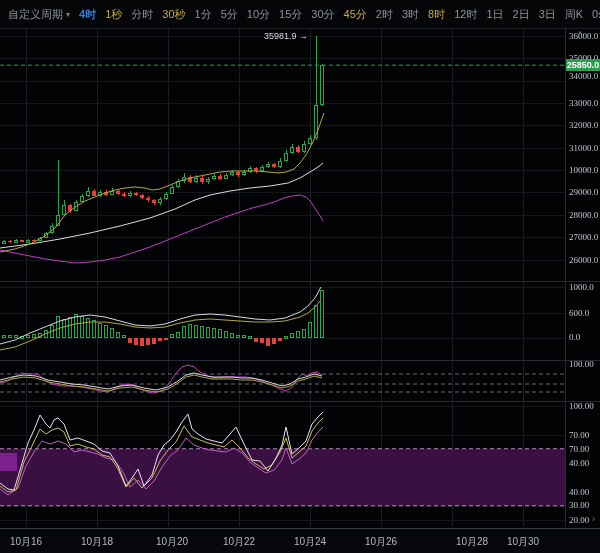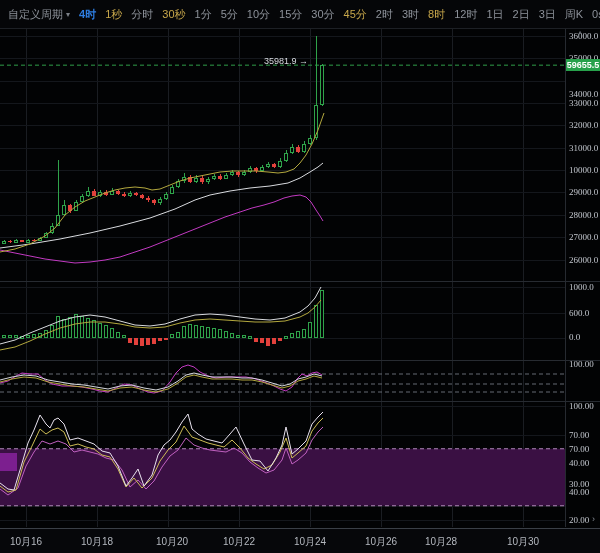--- a/index.html
+++ b/index.html
@@ -23,21 +23,21 @@
   .sep{position:absolute;left:0;width:600px;height:1px;background:#272b31;z-index:12;}
   .candle-wick,.candle-body,.vol-bar{position:absolute;}
   .axis-border{position:absolute;left:565px;top:28px;width:1px;height:499px;background:#262a30;z-index:13;}
   .axis-label{position:absolute;left:569px;font-size:9px;color:#c3c7ce;z-index:14;}
   .date-axis{position:absolute;left:0;top:528px;width:600px;height:25px;background:#06070a;
              border-top:1px solid #3a3f46;z-index:15;}
   .date-label{position:absolute;top:6px;transform:translateX(-50%);font-size:10px;color:#b4b8bf;}
   .price-badge{position:absolute;left:566px;width:34px;height:12px;background:#27a14b;color:#fff;
                font-size:9px;font-weight:bold;display:flex;align-items:center;justify-content:center;
                z-index:20;}
-  .annotation{position:absolute;font-size:9px;color:#d9dce1;z-index:21;text-align:right;margin-top:25px;}
+  .annotation{position:absolute;font-size:9px;color:#d9dce1;z-index:21;text-align:right;}
   .chev{position:absolute;color:#8a9099;font-size:9px;z-index:21;cursor:pointer;}
   #svgo{position:absolute;left:0;top:0;z-index:10;pointer-events:none;}
   #bars-layer,#grid-layer,#label-layer{position:absolute;inset:0;font-family:Liberation Serif, serif;}
   #bars-layer{z-index:5;}
   #grid-layer{z-index:1;}
   #label-layer{z-index:14;}
 </style>
 </head>
 <body>
 
@@ -287,59 +287,59 @@
         <polyline points="0,383 8,381 16,376 22,373 30,374 38,374 45,380 52,384 62,386 72,386 82,387 92,389 100,391 108,392 116,388 124,384 132,385 140,389 148,392 154,393 162,391 170,382 176,373 182,367 188,365 194,367 200,372 208,376 216,378 226,377 236,377 246,377 256,379 264,382 272,385 280,389 286,391 292,387 297,379 302,374 307,376 312,373 317,372 322,375" fill="none" stroke="#c23ac2" stroke-width="1"></polyline>
         <polyline points="0,382 12,379 24,377 36,378 48,382 60,384 72,386 84,387 96,389 108,391 120,388 132,387 144,390 156,392 168,389 178,383 186,377 194,375 202,377 212,379 222,379 232,379 242,380 252,380 262,382 272,385 282,388 290,386 298,381 306,379 314,376 322,378" fill="none" stroke="#b3a83e" stroke-width="1"></polyline>
         <polyline points="0,380 12,377 24,375 36,376 48,380 60,382 72,384 84,385 96,387 108,389 120,386 132,385 144,388 156,390 168,387 178,381 186,375 194,373 202,375 212,377 222,377 232,377 242,378 252,378 262,380 272,383 282,386 290,384 298,379 306,377 314,374 322,376" fill="none" stroke="#d8dade" stroke-width="1"></polyline>
         <polyline points="0,489 8,495 18,488 26,466 34,452 42,441 50,444 58,441 66,444 74,452 82,450 90,452 98,454 106,458 114,460 122,470 130,487 138,480 146,489 154,481 162,467 170,456 178,450 186,438 194,445 202,448 210,450 218,451 226,452 234,448 242,453 250,462 258,468 266,473 274,470 282,460 286,448 292,464 298,460 306,453 312,440 318,432 323,427" fill="none" stroke="#c060c0" stroke-width="1"></polyline>
         <polyline points="0,486 8,492 16,490 24,462 32,446 40,429 46,434 52,430 58,428 64,432 70,446 78,444 86,447 94,449 102,455 110,457 118,469 126,487 134,478 142,488 152,478 160,461 168,450 176,442 184,426 192,437 200,440 208,443 216,445 224,447 232,440 240,448 248,458 256,464 264,469 272,465 280,452 286,438 292,458 298,453 306,446 312,431 318,423 323,418" fill="none" stroke="#cdbd55" stroke-width="1"></polyline>
         <polyline points="0,483 8,489 14,490 20,470 28,443 34,430 40,415 46,424 50,428 54,420 58,418 64,424 70,440 78,438 86,441 94,444 102,451 110,453 118,466 126,486 132,478 138,469 144,486 152,475 158,455 164,445 170,440 176,432 182,422 188,414 192,429 198,434 206,439 214,441 222,443 230,434 236,427 244,444 252,460 260,461 268,471 276,458 282,445 286,427 292,454 298,449 306,441 312,424 318,417 323,412" fill="none" stroke="#e8e2ee" stroke-width="1"></polyline>
       </svg>
     <div id="label-layer">
         <div class="axis-label" style="top: 31px;">36000.0</div>
         <div class="axis-label" style="top: 53.35px;">35000.0</div>
-        <div class="axis-label" style="top: 89px;">34000.0</div>
+        <div class="axis-label" style="top: 71px;">34000.0</div>
         <div class="axis-label" style="top: 98.05px;">33000.0</div>
         <div class="axis-label" style="top: 120.4px;">32000.0</div>
         <div class="axis-label" style="top: 142.75px;">31000.0</div>
         <div class="axis-label" style="top: 165.1px;">10000.0</div>
         <div class="axis-label" style="top: 187.45px;">29000.0</div>
         <div class="axis-label" style="top: 209.8px;">28000.0</div>
         <div class="axis-label" style="top: 232.15px;">27000.0</div>
         <div class="axis-label" style="top: 254.5px;">26000.0</div>
         <div class="axis-label" style="top: 282px;">1000.0</div>
         <div class="axis-label" style="top: 307.5px;">600.0</div>
         <div class="axis-label" style="top: 332px;">0.0</div>
         <div class="axis-label" style="top: 359px;">100.00</div>
         <div class="axis-label" style="top: 401px;">100.00</div>
         <div class="axis-label" style="top: 429.5px;">70.00</div>
         <div class="axis-label" style="top: 443.75px;">70.00</div>
         <div class="axis-label" style="top: 458px;">40.00</div>
         <div class="axis-label" style="top: 486.5px;">40.00</div>
-        <div class="axis-label" style="top: 479px; text-align: right;">30.00</div>
+        <div class="axis-label" style="top: 500px; text-align: right;">30.00</div>
         <div class="axis-label" style="top: 515px;">20.00</div>
       </div>
 
     <div class="axis-border"></div>
-    <div class="price-badge" style="top: 59.1712px;">59655.5</div>
+    <div class="price-badge" style="top: 59.1712px;">25850.0</div>
     <div class="annotation" style="left:230px;top:31px;width:78px;">
       <span>35981.9</span>
       <span>→</span>
     </div>
     <div class="chev" style="left:578px;top:30px;">^</div>
     <div class="chev" style="left:592px;top:514px;">›</div>
 
     <div class="sep" style="top:281px;"></div>
     <div class="sep" style="top:360px;"></div>
     <div class="sep" style="top:401px;"></div>
 
     <div class="date-axis" id="date-axis">
         <div class="date-label" style="left: 26px;">10月16</div>
         <div class="date-label" style="left: 97px;">10月18</div>
         <div class="date-label" style="left: 172px;">10月20</div>
         <div class="date-label" style="left: 239px;">10月22</div>
         <div class="date-label" style="left: 310px;">10月24</div>
         <div class="date-label" style="left: 381px;">10月26</div>
-        <div class="date-label" style="left: 441px;">10月28</div>
+        <div class="date-label" style="left: 472px;">10月28</div>
         <div class="date-label" style="left: 523px;">10月30</div>
       </div>
   </div>
 </div>
 
 </body></html>

